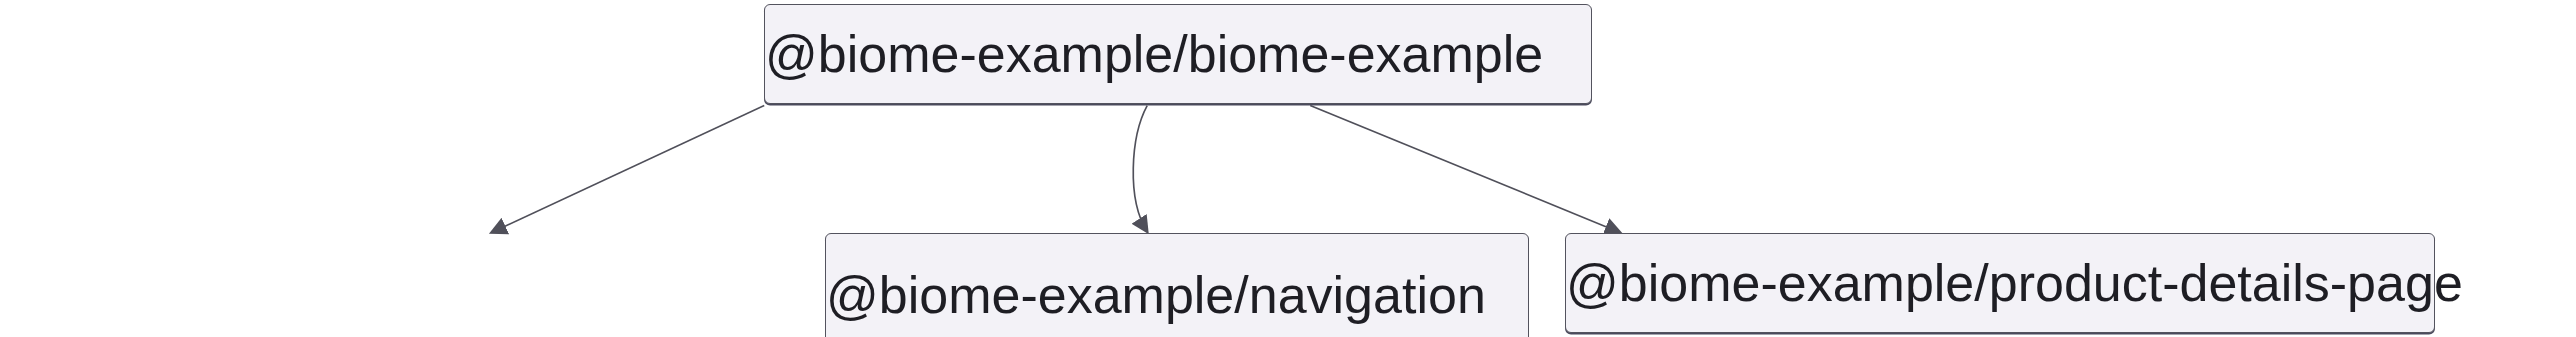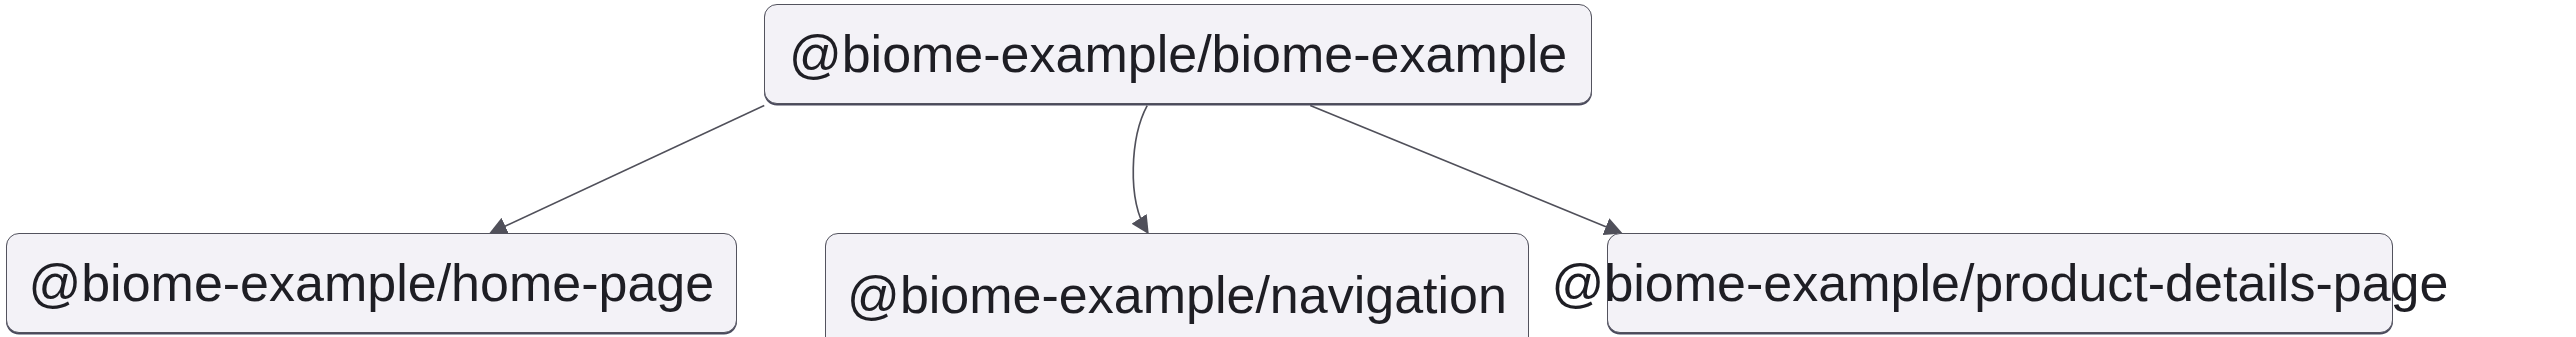--- a/index.html
+++ b/index.html
@@ -3,55 +3,52 @@
 <meta charset="utf-8">
 <style>
   html,body{margin:0;padding:0;width:2576px;height:338px;background:#ffffff;overflow:hidden;}
   #diagram{position:relative;width:2576px;height:338px;font-family:"Liberation Sans",sans-serif;}
   #edges{position:absolute;left:0;top:0;width:2576px;height:338px;}
   .node{
     position:absolute;
     box-sizing:border-box;
     background:#f3f2f7;
     border:1.6px solid #53535e;
-    border-radius:13px;
+    border-radius:6px;
     box-shadow:0 1.6px 0 #4a4a5c;
     display:flex;
     align-items:center;
-    justify-content:center;
+    justify-content:flex-start;
     font-size:52px;
     color:#1e1e24;
     white-space:nowrap;
   }
   .node-root{left:764px;top:4.1px;width:828px;height:100px;}
   .node-home{left:5.8px;top:233px;width:731px;height:100px;}
   .node-nav{left:825px;top:233px;width:704px;height:124px;}
-  .node-product{left:1565px;top:233px;width:786px;height:100px;margin-left:42px;}
+  .node-product{left:1565px;top:233px;width:870px;height:100px;}
 </style>
 </head>
 <body>
 
 <div id="diagram">
   <svg id="edges" viewBox="0 0 3128 410" xmlns="http://www.w3.org/2000/svg">
     <defs>
       <marker id="arrow" viewBox="0 0 12 12" refX="10" refY="6" markerWidth="22" markerHeight="22" markerUnits="userSpaceOnUse" orient="auto">
         <path d="M0,0 L12,6 L0,12 z" fill="#50505a"></path>
       </marker>
     </defs>
     <path d="M 928 128 L 597 282" fill="none" stroke="#50505a" stroke-width="2" marker-end="url(#arrow)"></path>
     <path d="M 1393 128 C 1373 165, 1368 242, 1393 281" fill="none" stroke="#50505a" stroke-width="2" marker-end="url(#arrow)"></path>
     <path d="M 1591 128 L 1967 282" fill="none" stroke="#50505a" stroke-width="2" marker-end="url(#arrow)"></path>
   </svg>
 
   <div class="node node-root">
     <span>@biome-example/biome-example</span>
   </div>
-  <div class="node node-home">
-    <span>@biome-example/home-page</span>
-  </div>
   <div class="node node-nav">
     <span>@biome-example/navigation</span>
   </div>
   <div class="node node-product">
     <span>@biome-example/product-details-page</span>
   </div>
 </div>
 
 
 </body></html>

